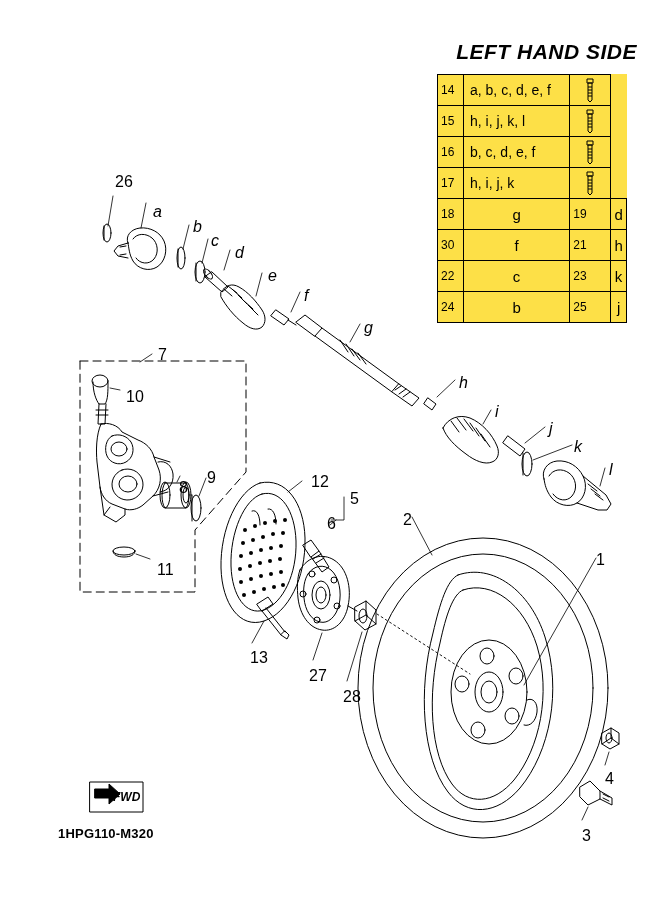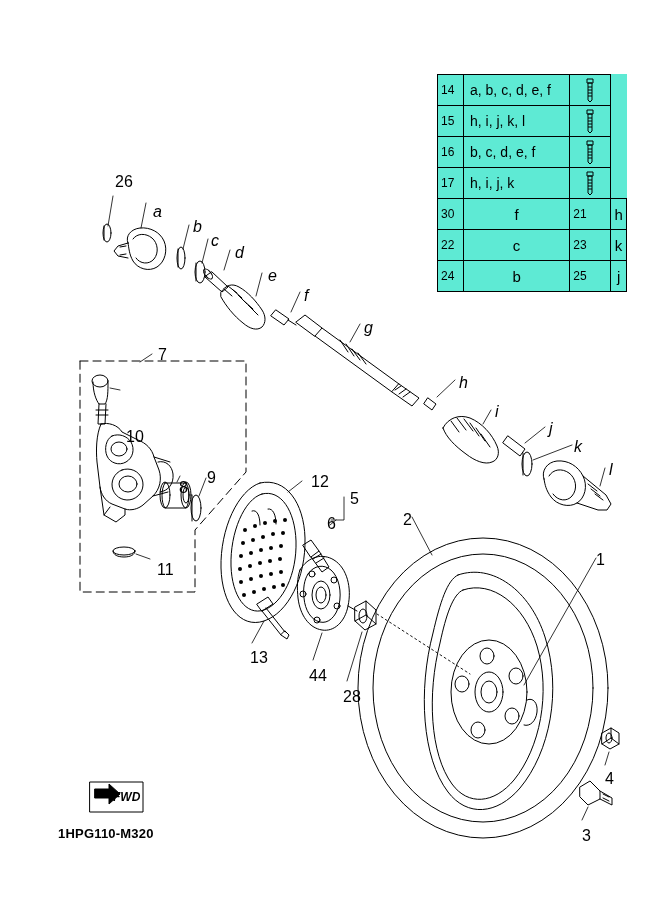--- a/index.html
+++ b/index.html
@@ -36,21 +36,21 @@
     letter-spacing: 0.5px;
     white-space: nowrap;
   }
   
   .legend {
     position: absolute;
     left: 437px;
     top: 74px;
     width: 190px;
     border-collapse: collapse;
-    background: #5eead4;
+    background: #fde047;
   }
   .legend td {
     border: 1px solid #000;
     font-size: 15px;
     height: 30px;
     padding: 0 2px;
     vertical-align: middle;
   }
   .legend td.num {
     width: 20px;
@@ -94,20 +94,21 @@
     font-size: 16px;
     line-height: 1;
   }
   .clet { font-style: italic; }
 </style>
 </head>
 <body>
 
 <div id="stage">
 
+  <div class="ttl">LEFT HAND SIDE</div>
 
   <svg class="diagram" viewBox="0 0 661 913">
     <g fill="none" stroke="#000" stroke-width="1" stroke-linejoin="round" stroke-linecap="round">
 
       <g>
         <ellipse cx="107" cy="233" rx="4" ry="9"></ellipse>
         <path d="M104 226 L104 240"></path>
         <path d="M113 196 L108 226" stroke-width="0.8"></path>
       </g>
 
@@ -405,20 +406,26 @@
           <svg width="14" height="26" viewBox="0 0 14 26">
               <g fill="none" stroke="#000" stroke-width="1">
                 <path d="M4 2 h6 v4 h-6 z"></path>
                 <path d="M5 6 h4 v17 l-2 2 l-2 -2 z"></path>
                 <path d="M5 10 h4 M5 13 h4 M5 16 h4 M5 19 h4"></path>
               </g>
             </svg>
         </td>
       </tr>
       <tr>
+        <td class="num">18</td>
+        <td class="lbl">g</td>
+        <td class="num">19</td>
+        <td class="lbl">d</td>
+      </tr>
+      <tr>
         <td class="num">30</td>
         <td class="lbl">f</td>
         <td class="num">21</td>
         <td class="lbl">h</td>
       </tr>
       <tr>
         <td class="num">22</td>
         <td class="lbl">c</td>
         <td class="num">23</td>
         <td class="lbl">k</td>
@@ -438,26 +445,26 @@
   <div id="callout-layer">
       <div class="cnum" style="left: 596px; top: 552px;">1</div>
       <div class="cnum" style="left: 403px; top: 512px;">2</div>
       <div class="cnum" style="left: 582px; top: 828px;">3</div>
       <div class="cnum" style="left: 605px; top: 771px;">4</div>
       <div class="cnum" style="left: 350px; top: 491px;">5</div>
       <div class="cnum" style="left: 327px; top: 516px;">6</div>
       <div class="cnum" style="left: 158px; top: 347px;">7</div>
       <div class="cnum" style="left: 179px; top: 480px;">8</div>
       <div class="cnum" style="left: 207px; top: 470px;">9</div>
-      <div class="cnum" style="left: 126px; top: 389px; margin-top: 40px;">10</div>
+      <div class="cnum" style="left: 126px; top: 389px;">10</div>
       <div class="cnum" style="left: 157px; top: 562px;">11</div>
       <div class="cnum" style="left: 311px; top: 474px;">12</div>
       <div class="cnum" style="left: 250px; top: 650px;">13</div>
       <div class="cnum" style="left: 115px; top: 174px;">26</div>
-      <div class="cnum" style="left: 309px; top: 668px;">44</div>
+      <div class="cnum" style="left: 309px; top: 668px;">27</div>
       <div class="cnum" style="left: 343px; top: 689px;">28</div>
       <div class="clet" style="left: 153px; top: 204px;">a</div>
       <div class="clet" style="left: 193px; top: 219px;">b</div>
       <div class="clet" style="left: 211px; top: 233px;">c</div>
       <div class="clet" style="left: 235px; top: 245px;">d</div>
       <div class="clet" style="left: 268px; top: 268px;">e</div>
       <div class="clet" style="left: 304px; top: 288px;">f</div>
       <div class="clet" style="left: 364px; top: 320px;">g</div>
       <div class="clet" style="left: 459px; top: 375px;">h</div>
       <div class="clet" style="left: 495px; top: 404px;">i</div>

